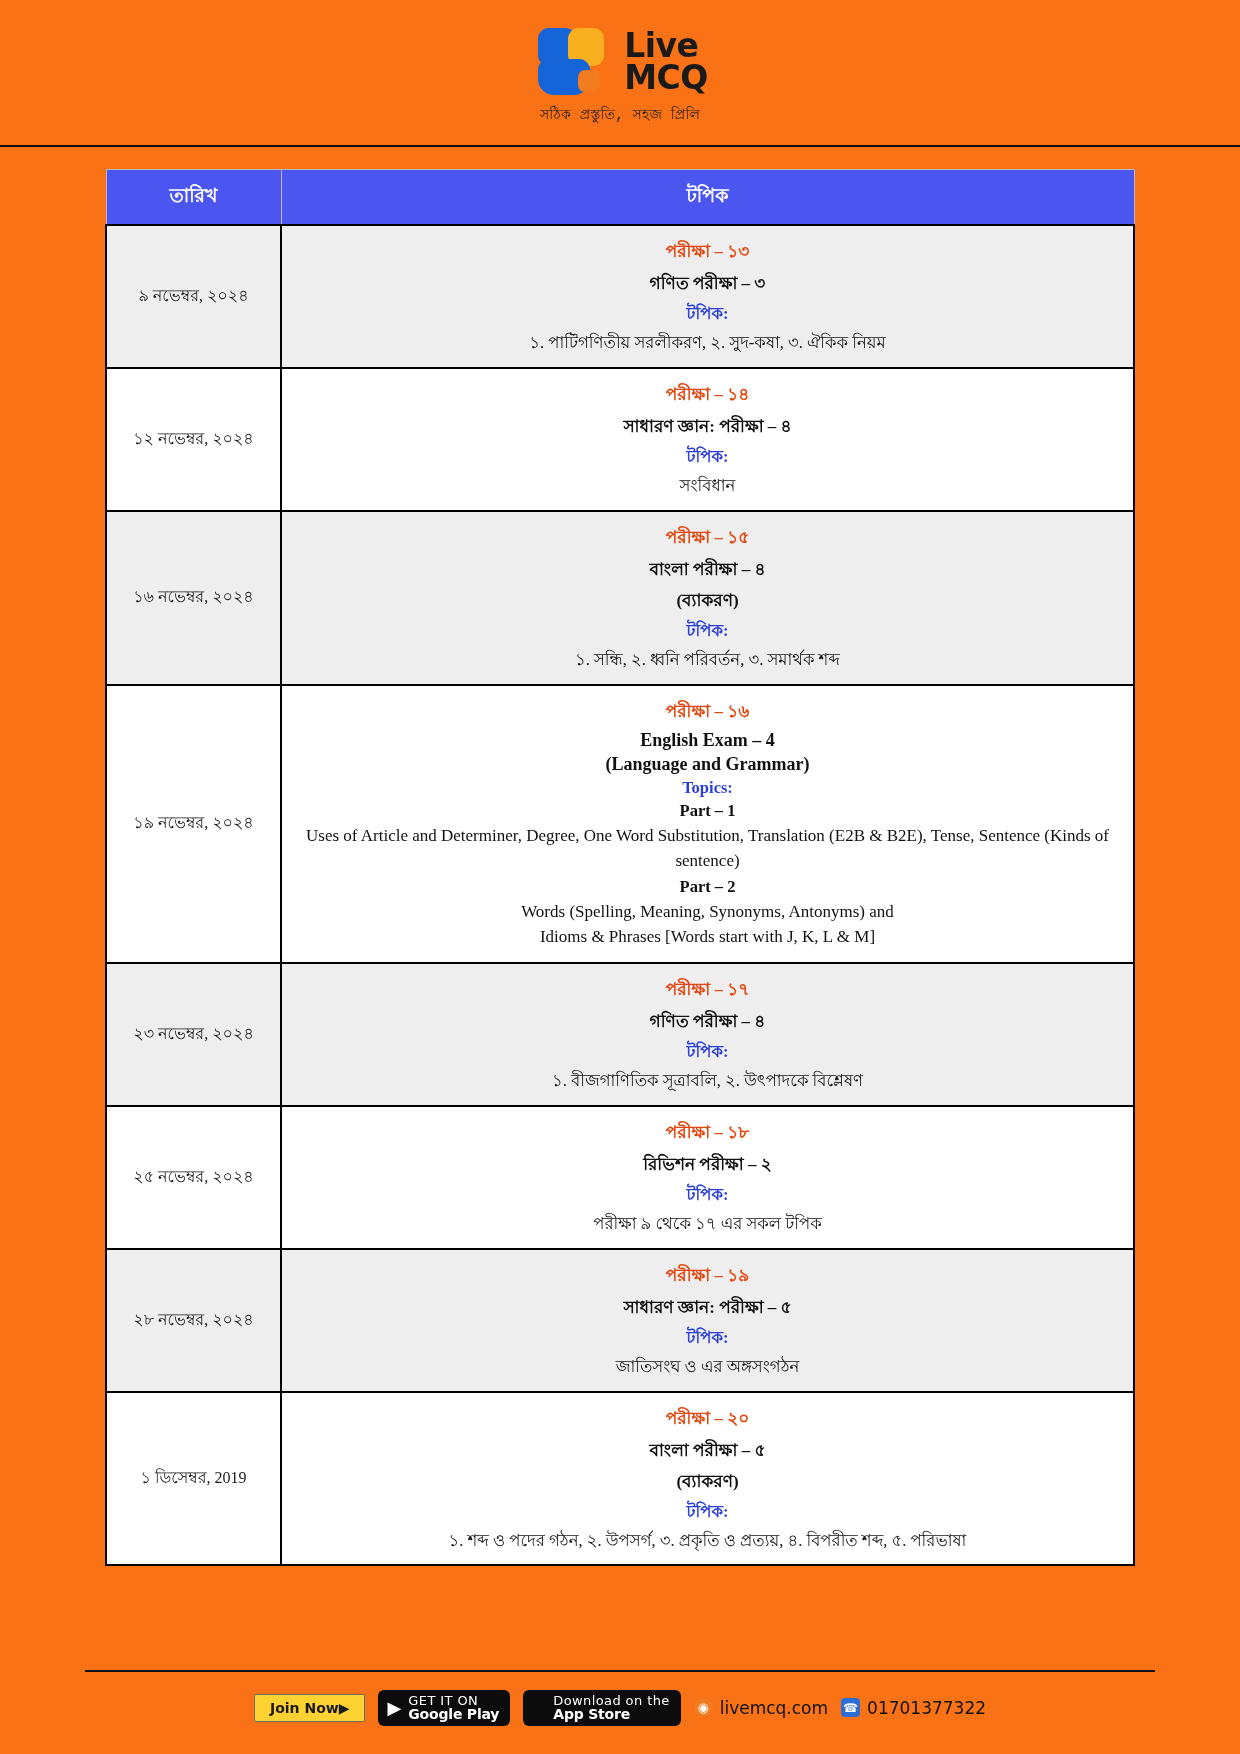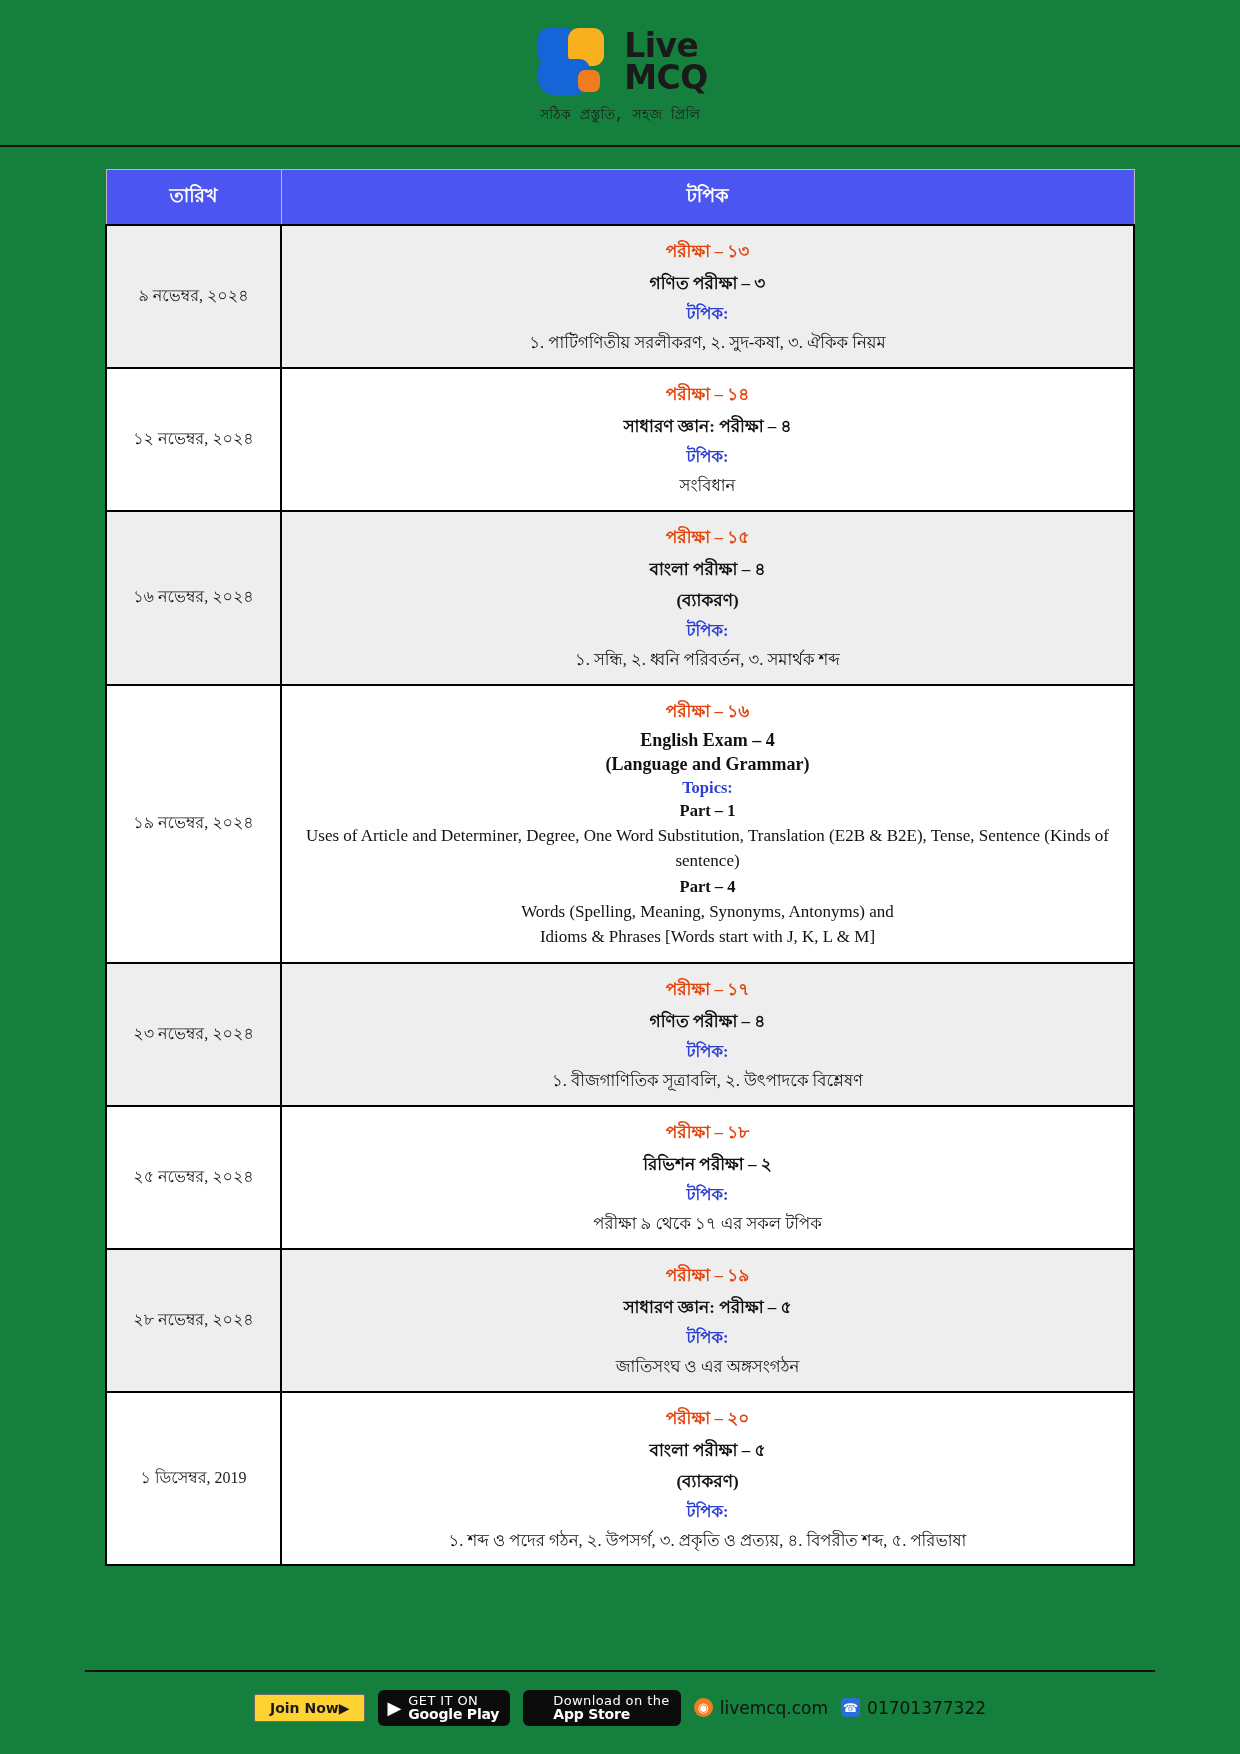--- a/index.html
+++ b/index.html
@@ -6,21 +6,21 @@
   html, body {
     margin: 0;
     padding: 0;
     background: #ffffff;
     font-family: "Liberation Serif", "DejaVu Serif", serif;
   }
   .page {
     width: 1240px;
     height: 1754px;
     position: relative;
-    background: #15803d;
+    background: #f97316;
     overflow: hidden;
   }
 
   
   .header {
     padding-top: 26px;
     padding-bottom: 10px;
     display: flex;
     flex-direction: column;
     align-items: center;
@@ -316,21 +316,21 @@
 
         <tr class="plain">
           <td class="date-cell">১৯ নভেম্বর, ২০২৪</td>
           <td class="en-cell">
             <div class="exam-no">পরীক্ষা – ১৬</div>
             <div class="exam-title">English Exam – 4</div>
             <div class="exam-sub">(Language and Grammar)</div>
             <div class="topics-label">Topics:</div>
             <div class="part-label">Part – 1</div>
             <div class="topics-text">Uses of Article and Determiner, Degree, One Word Substitution, Translation (E2B &amp; B2E), Tense, Sentence (Kinds of sentence)</div>
-            <div class="part-label">Part – 4</div>
+            <div class="part-label">Part – 2</div>
             <div class="topics-text" style="white-space:pre-line;">Words (Spelling, Meaning, Synonyms, Antonyms) and
 Idioms &amp; Phrases [Words start with J, K, L &amp; M]</div>
           </td>
         </tr>
 
         <tr class="shaded">
           <td class="date-cell">২৩ নভেম্বর, ২০২৪</td>
           <td>
             <div class="exam-no">পরীক্ষা – ১৭</div>
             <div class="exam-title">গণিত পরীক্ষা – ৪</div>

